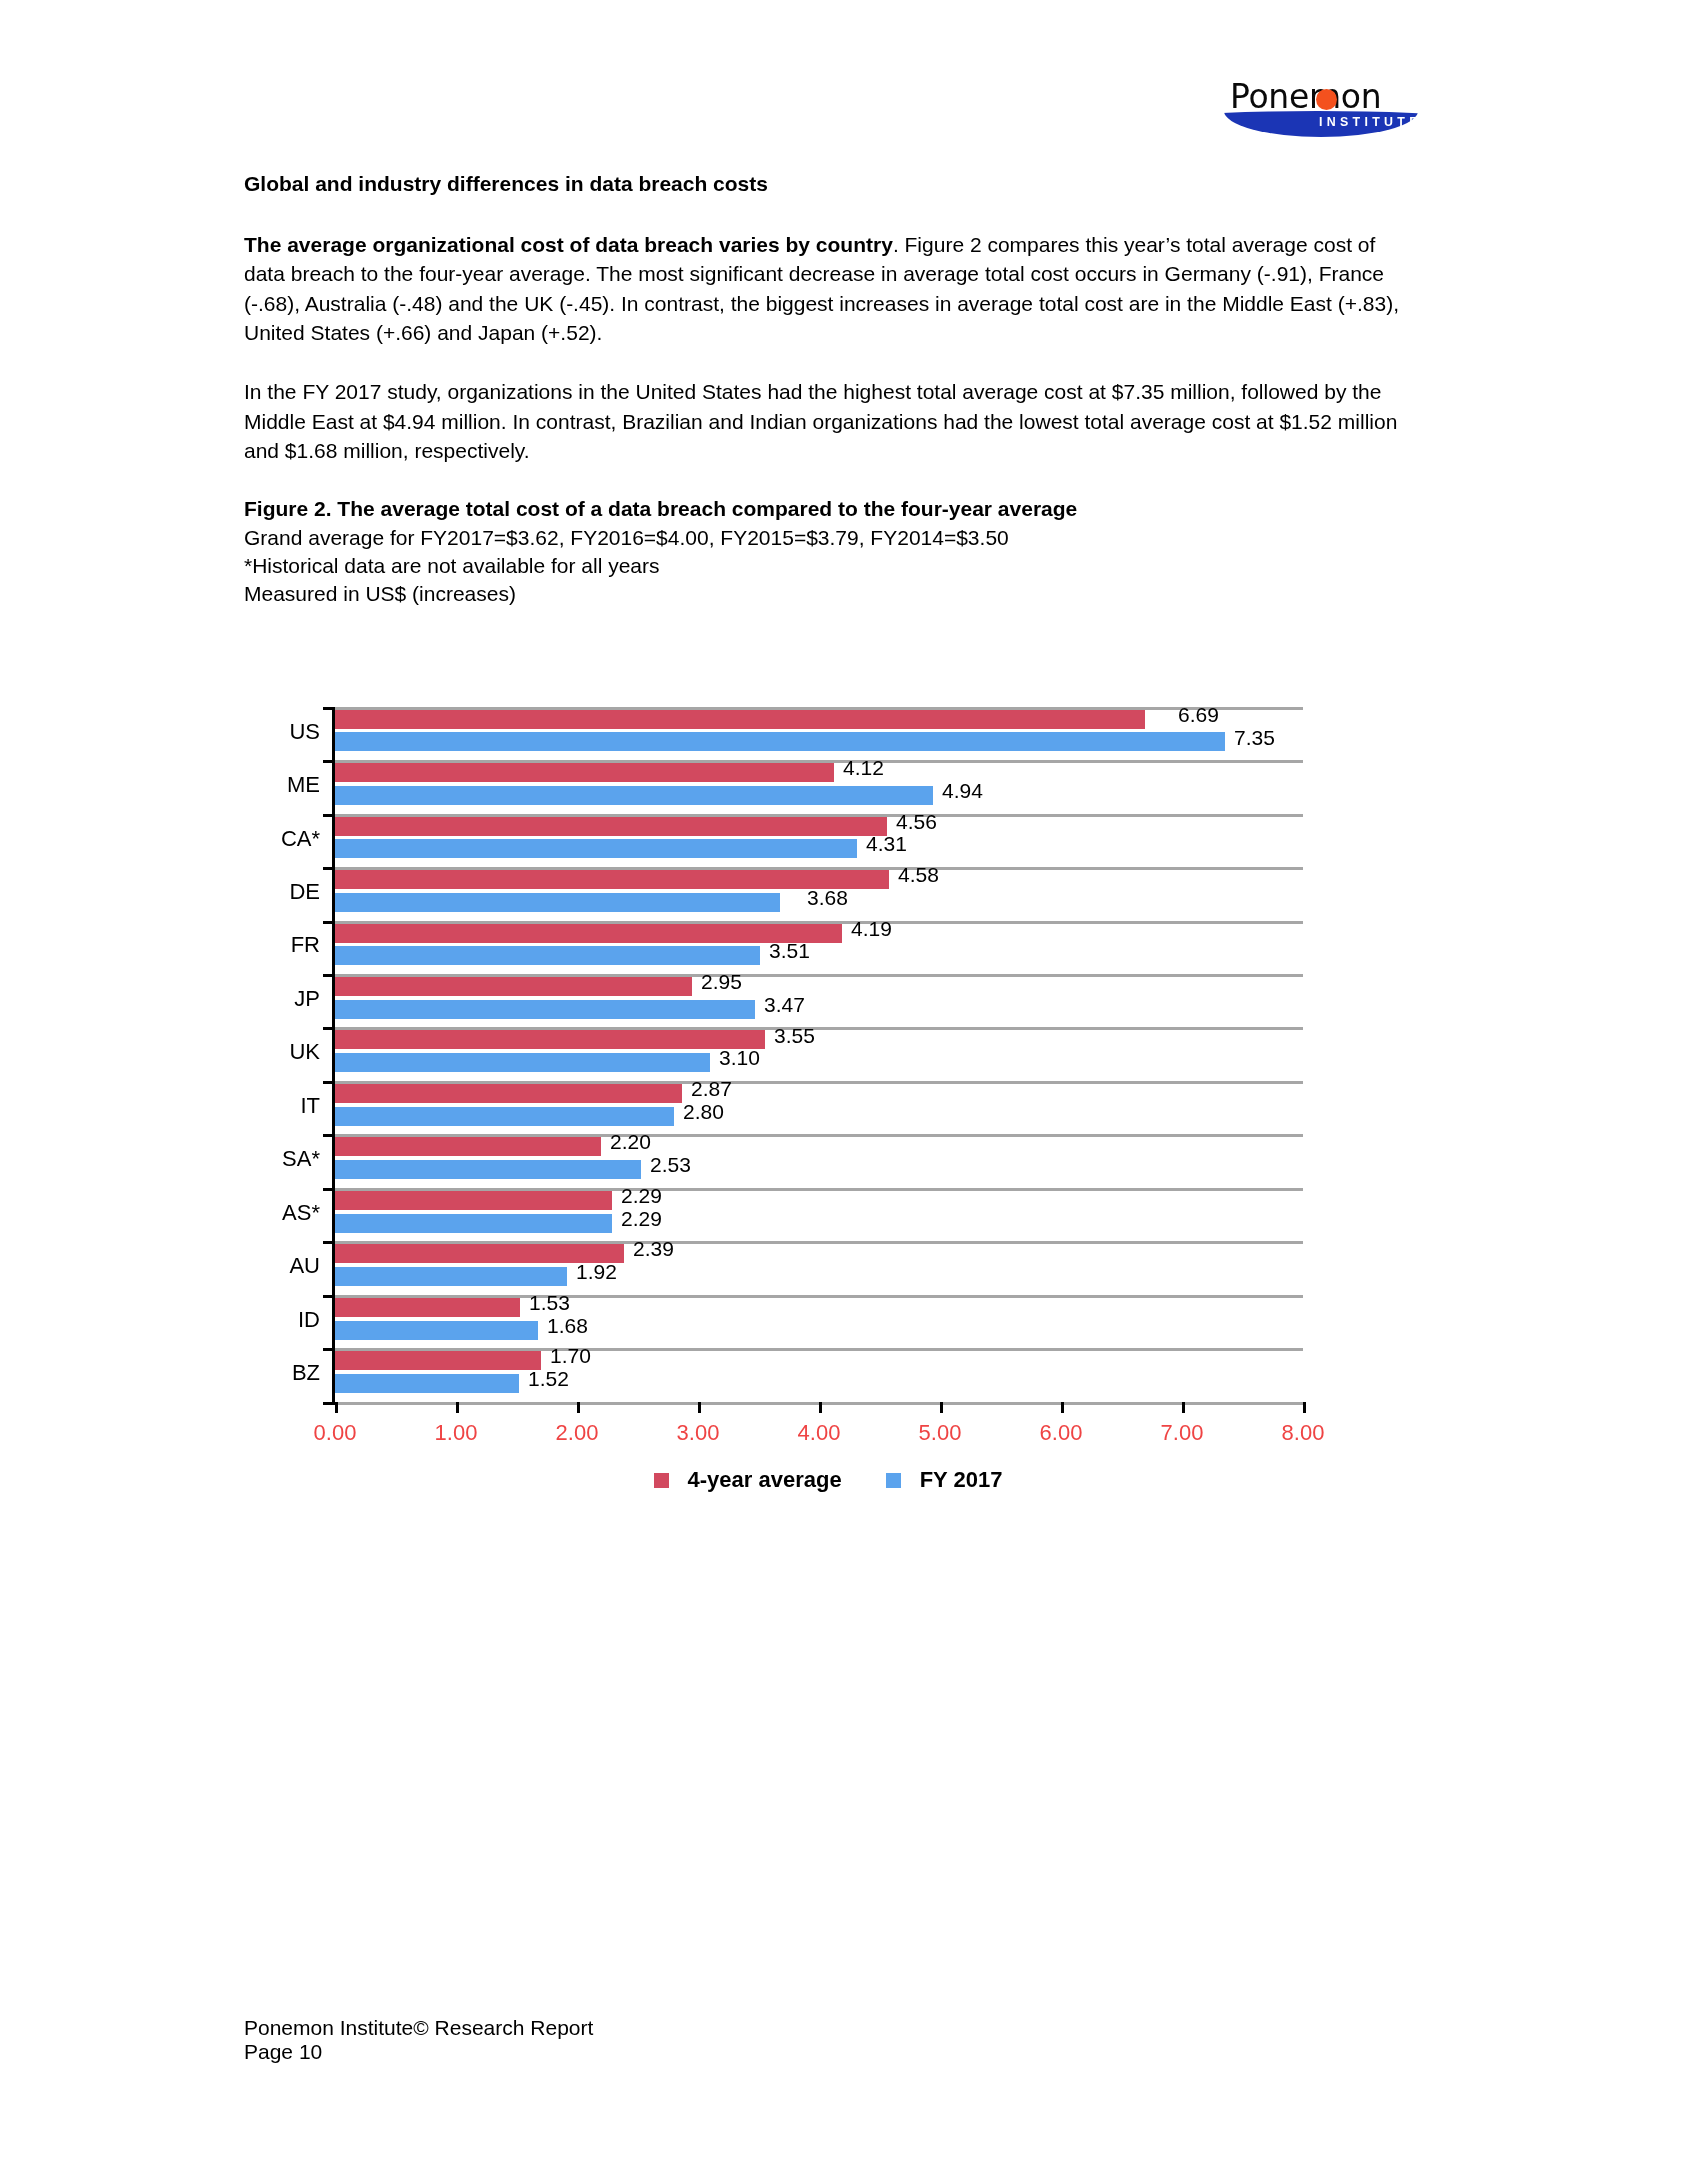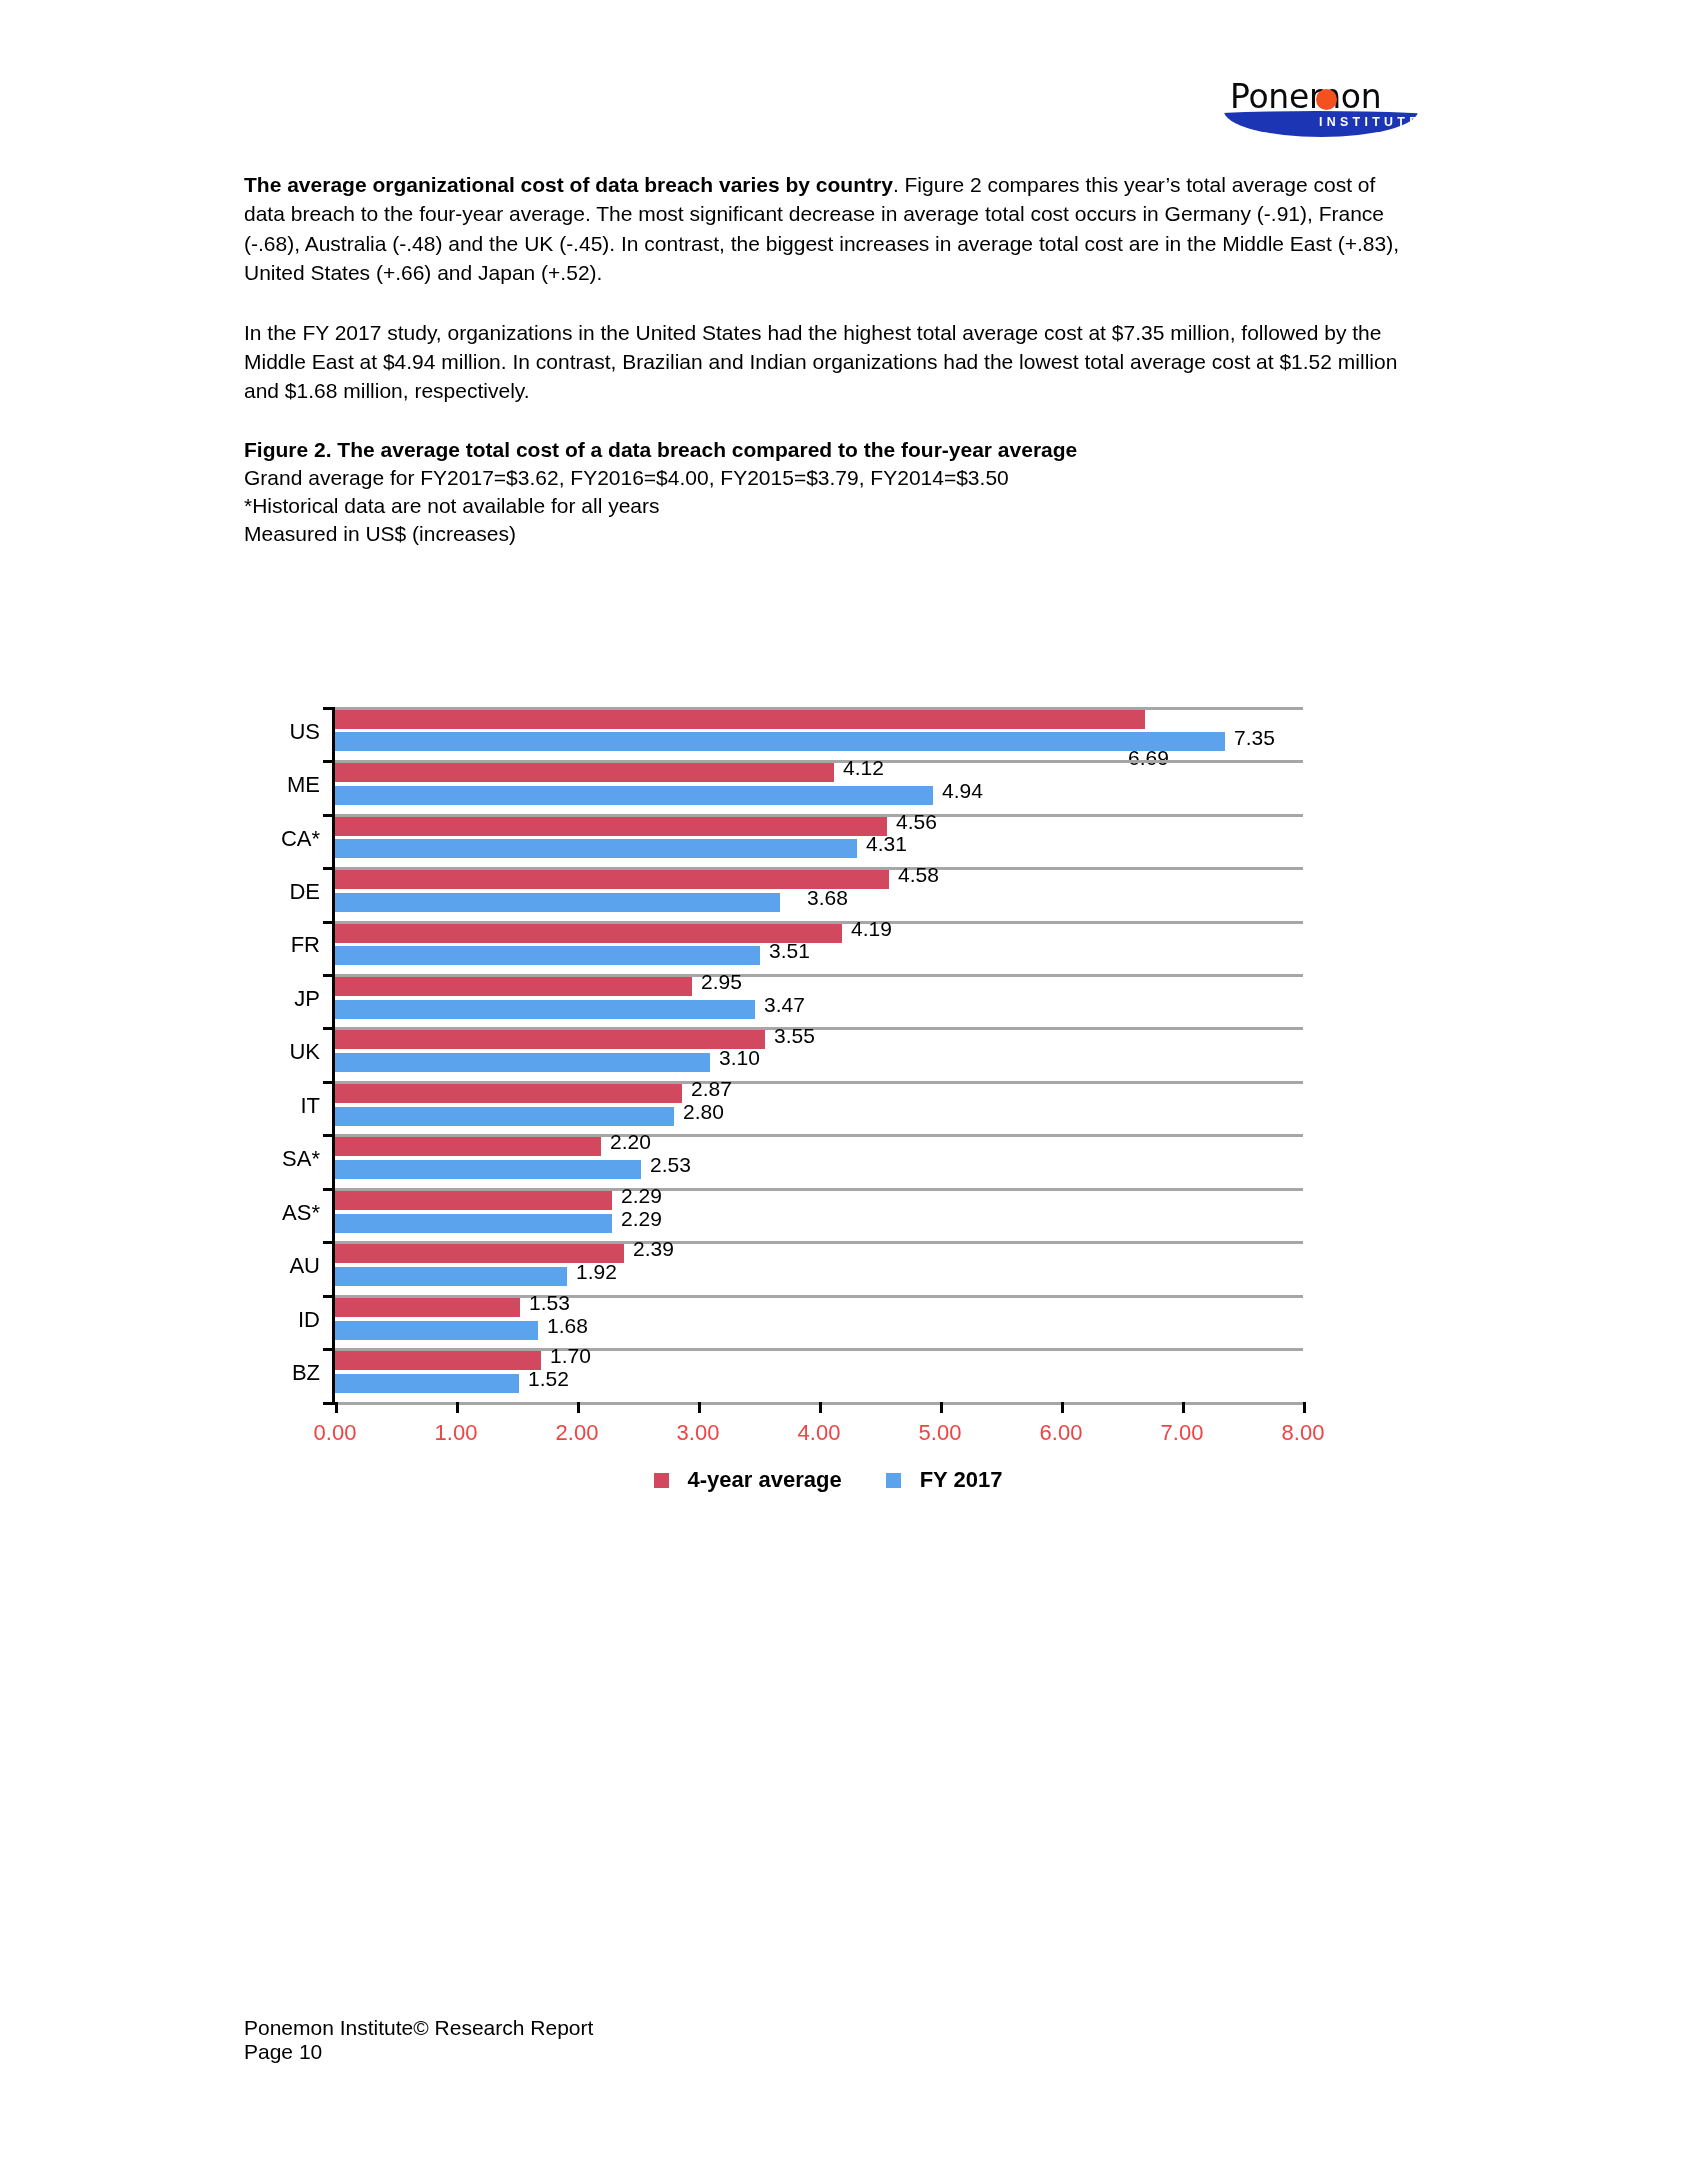--- a/index.html
+++ b/index.html
@@ -229,40 +229,41 @@
 <div class="page">
 
   <div class="logo">
     <div class="logo-swoosh"></div>
     <div class="logo-word">Ponemon</div>
     <div class="logo-dot"></div>
     <div class="logo-sub">INSTITUTE</div>
   </div>
 
   <div class="content">
+    <p class="h-section">Global and industry differences in data breach costs</p>
 
     <p class="para"><b>The average organizational cost of data breach varies by country</b><span>. Figure 2 compares this year’s total average cost of data breach to the four-year average. The most significant decrease in average total cost occurs in Germany (-.91), France (-.68), Australia (-.48) and the UK (-.45). In contrast, the biggest increases in average total cost are in the Middle East (+.83), United States (+.66) and Japan (+.52).</span></p>
 
     <p class="para">In the FY 2017 study, organizations in the United States had the highest total average cost at $7.35 million, followed by the Middle East at $4.94 million.  In contrast, Brazilian and Indian organizations had the lowest total average cost at $1.52 million and $1.68 million, respectively.</p>
 
     <p class="fig-caption">Figure 2. The average total cost of a data breach compared to the four-year average</p>
     <p class="fig-sub">Grand average for FY2017=$3.62, FY2016=$4.00, FY2015=$3.79, FY2014=$3.50</p>
     <p class="fig-sub">*Historical data are not available for all years</p>
     <p class="fig-sub">Measured in US$ (increases)</p>
   </div>
 
   <div class="chart">
     <div class="plot" id="plot">
       <div class="axis-line" style="height: 697px; top: 28px;"></div>
       <div class="axis-bottom" style="top: 723px;"></div>
     <div class="gridline" style="top: 28px;"></div>
         <div class="row-tick" style="top: 28px;"></div>
         <div class="cat-label" style="top: 40px;">US</div>
         <div class="bar avg" style="top: 31px; width: 810px; background: rgb(210, 73, 95);"></div>
-        <div class="bar-label" style="left: 884px; top: 24px; margin-top: 43px;">6.69</div>
+        <div class="bar-label" style="left: 934px; top: 24px;">6.69</div>
         <div class="bar fy" style="top: 53px; width: 890px; background: rgb(91, 163, 237);"></div>
         <div class="bar-label" style="left: 990px; top: 47px;">7.35</div>
         <div class="gridline" style="top: 81px;"></div>
         <div class="row-tick" style="top: 81px;"></div>
         <div class="cat-label" style="top: 93px;">ME</div>
         <div class="bar avg" style="top: 84px; width: 499px; background: rgb(210, 73, 95);"></div>
         <div class="bar-label" style="left: 599px; top: 77px;">4.12</div>
         <div class="bar fy" style="top: 107px; width: 598px; background: rgb(91, 163, 237);"></div>
         <div class="bar-label" style="left: 698px; top: 100px;">4.94</div>
         <div class="gridline" style="top: 135px;"></div>

